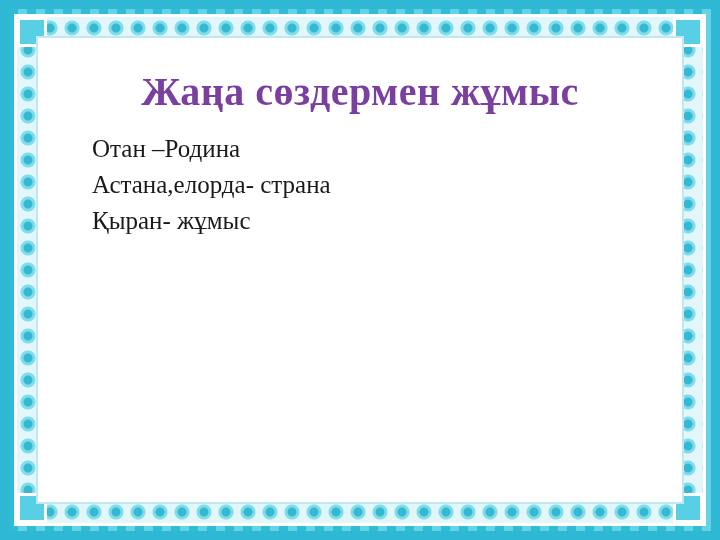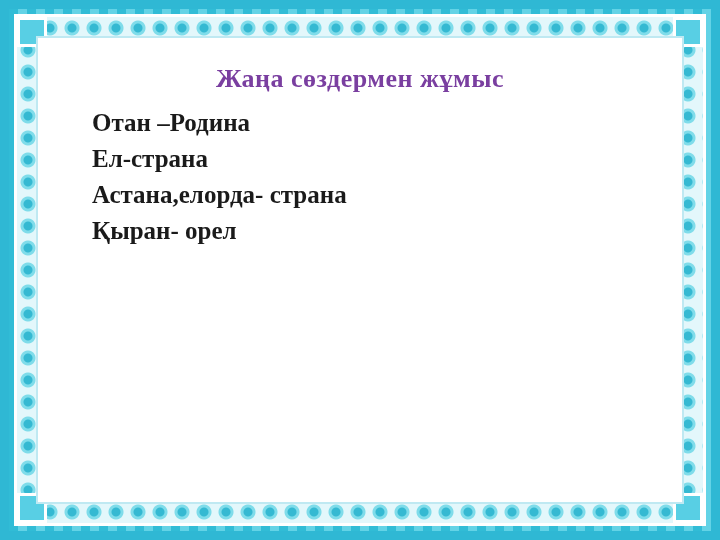--- a/index.html
+++ b/index.html
@@ -85,39 +85,39 @@
     position: absolute;
     left: 38px;
     top: 38px;
     width: 644px;
     height: 464px;
     box-sizing: border-box;
     padding: 12px 24px 10px 24px;
   }
 
   .title {
-    margin: 10px;
+    margin: 16px;
     text-align: center;
     font-family: "Liberation Serif", serif;
     font-weight: bold;
-    font-size: 26px;
+    font-size: 40px;
     line-height: 1.12;
     color: #7a3fa0;
     letter-spacing: 0.5px;
     padding-top: 4px;
   }
 
   .word-list {
     list-style: none;
     margin: 12px 0 0 0;
     padding: 0 0 0 30px;
   }
   .word-list li {
     font-family: "Liberation Serif", serif;
-    font-weight: bold;
+    font-weight: normal;
     font-size: 25px;
     line-height: 1.435;
     color: #1a1a1a;
     white-space: nowrap;
   }
 </style>
 </head>
 <body>
 
 <div class="slide">
@@ -129,19 +129,18 @@
   <div class="frame-corner c-tr"></div>
   <div class="frame-corner c-bl"></div>
   <div class="frame-corner c-br"></div>
   <div class="frame-inner-white"></div>
 
   <div class="content">
     <h1 class="title">Жаңа сөздермен жұмыс</h1>
 
     <ul class="word-list">
       <li>Отан –Родина</li>
-      <li>Ел-страна</li>
       <li>Астана,елорда- страна</li>
-      <li>Қыран- орел</li>
+      <li>Қыран- жұмыс</li>
     </ul>
   </div>
 
 </div>
 
 </body></html>

